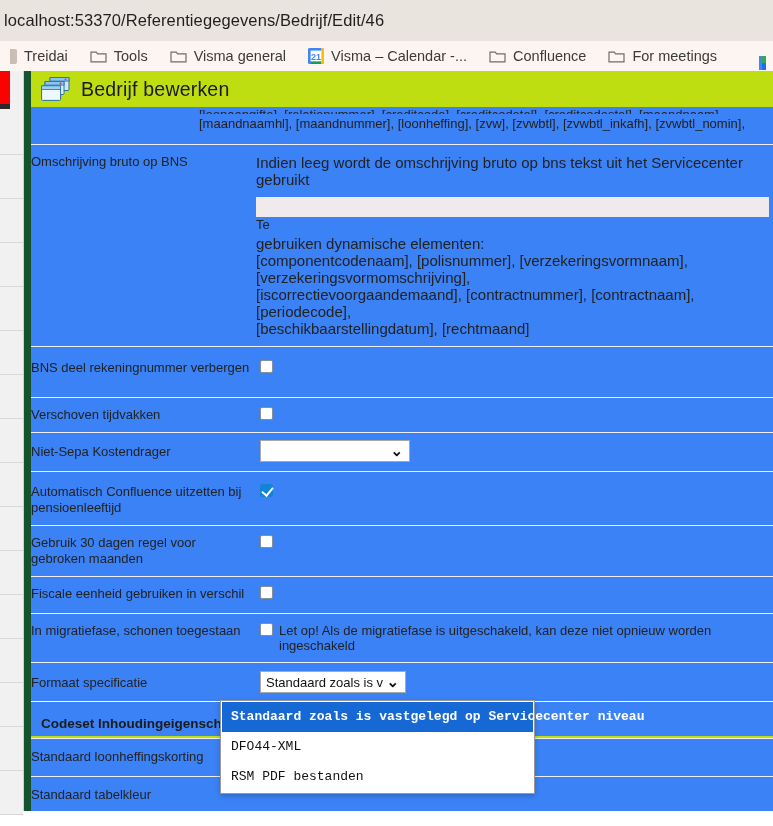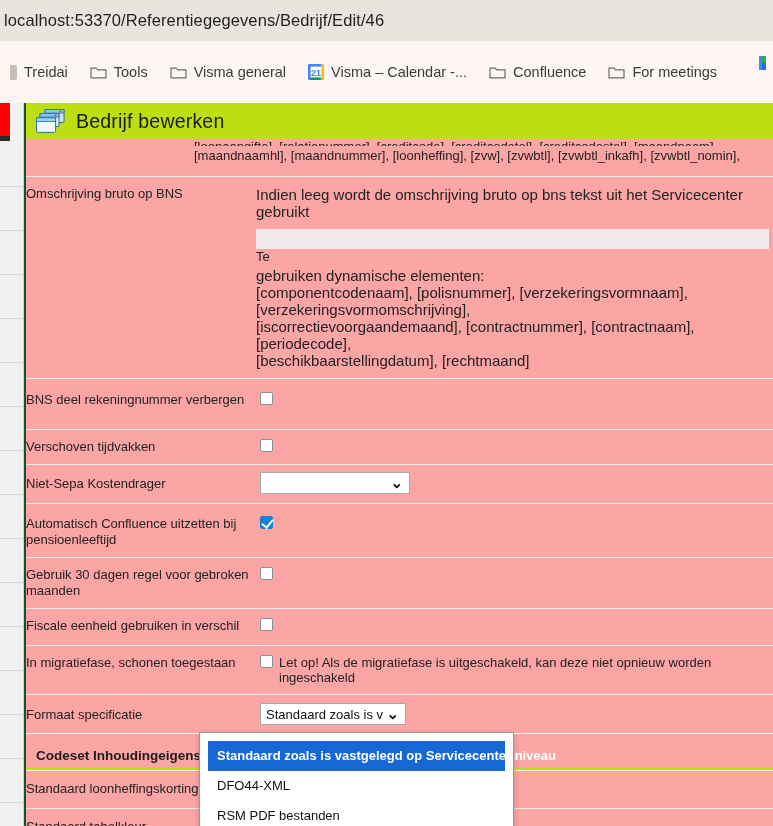--- a/index.html
+++ b/index.html
@@ -19,21 +19,21 @@
     display: flex; align-items: center;
     padding-left: 4px;
   }
   .url-text {
     font-size: 16.5px;
     color: #1f1f1f;
     letter-spacing: 0.1px;
     white-space: nowrap;
   }
   .bookmarks-bar {
-    height: 62px;
+    height: 30px;
     background: #fdf5f2;
     display: flex; align-items: center;
     gap: 0px;
     padding-left: 0px;
     overflow: hidden;
     position: relative;
   }
   .bm {
     display: flex; align-items: center;
     gap: 7px;
@@ -100,22 +100,22 @@
   .strip-items { position:absolute; left:0; top:40px; right:0; }
   .strip-item {
     height: 44px;
     border-bottom: 1px solid #d8d8d8;
     background: #f1f1f1;
   }
 
   .content-col {
     flex: 1 1 auto;
     position: relative;
-    background: #fca5a5;
-    border-left: 2px solid #14532d;
+    background: #3b82f6;
+    border-left: 7px solid #14532d;
     overflow: hidden;
   }
 
   
   .title-band {
     height: 36px;
     background: #bede12;
     display: flex; align-items: center;
     padding-left: 10px;
     gap: 10px;
@@ -247,28 +247,29 @@
     color: #1b1b1b;
     padding: 14px 0 4px 10px;
     border-bottom: 2px solid #bede12;
     margin-right: 0;
   }
   tr.sec td { border-top: 1px solid #ffffff; padding: 0; }
 
   
   .dd-pop {
     position: absolute;
-    left: 199px;
+    left: 220px;
     top: 629px;
     width: 315px;
     background: #ffffff;
     border: 1px solid #9a9a9a;
     box-shadow: 0 2px 5px rgba(0,0,0,0.22);
     z-index: 50;
-    padding: 8px;
+    padding: 1px;
+    font-family: Liberation Mono, monospace;
   }
   .dd-opt {
     font-size: 13px;
     color: #111;
     padding: 7px 8px 7px 9px;
     line-height: 16px;
     white-space: nowrap;
     cursor: pointer;
   }
   .dd-opt.sel-opt {

